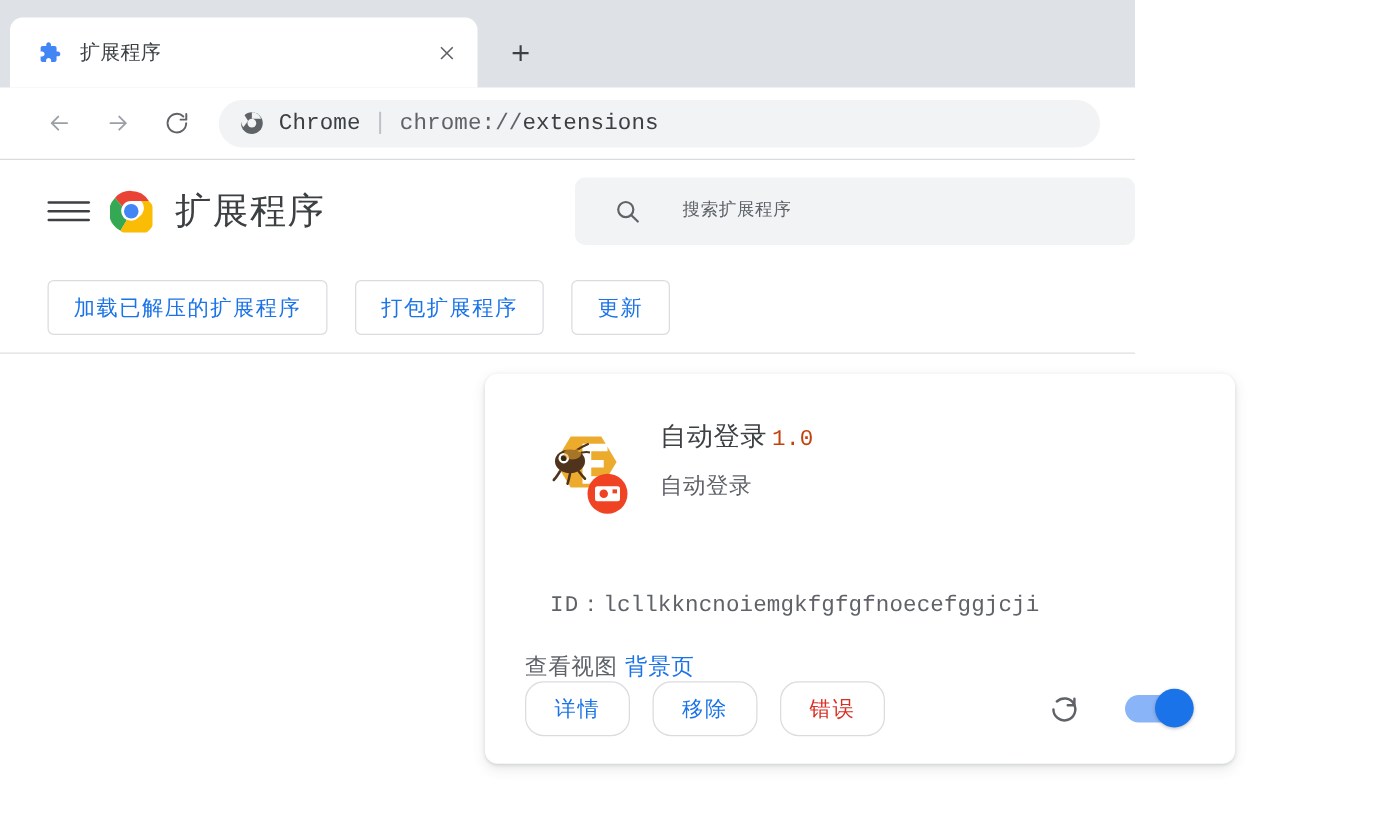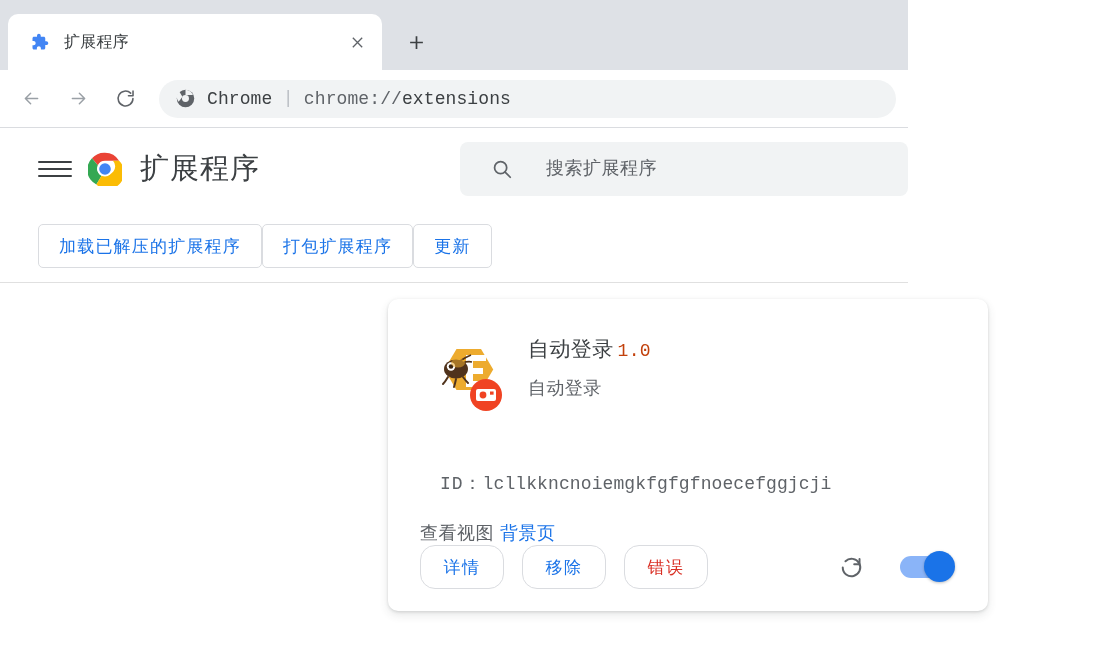--- a/index.html
+++ b/index.html
@@ -62,21 +62,21 @@
     display: flex; align-items: center; justify-content: center;
     border-radius: 50%;
     color: #3c4043;
   }
 
   .toolbar {
     height: 58px;
     background: #ffffff;
     display: flex;
     align-items: center;
-    padding: 0 12px;
+    padding: 0 28px;
     border-bottom: 1px solid #dadce0;
   }
   .nav-btn {
     width: 38px; height: 38px;
     margin-right: 9px;
     display: flex; align-items: center; justify-content: center;
     border-radius: 50%;
     color: #9aa0a6;
   }
   .nav-btn.enabled { color: #5f6368; }
@@ -127,31 +127,32 @@
     border-radius: 8px;
     display: flex;
     align-items: center;
     padding-left: 30px;
   }
   .search-icon { width: 24px; height: 24px; flex:0 0 24px; margin-right: 30px; color:#5f6368; display:flex;align-items:center;justify-content:center;}
   .search-input {
     border: none;
     outline: none;
     background: transparent;
-    font-size: 18px;
+    font-size: 14px;
     color: #14532d;
     font-family: inherit;
     width: 100%;
     letter-spacing: .5px;
   }
   .search-input::placeholder { color: #5f6368; opacity: 1; }
 
   .toolbar-row {
     display: flex;
     align-items: center;
+    gap: 22px;
     padding: 0 0 0 38px;
     height: 72px;
   }
   .ghost-btn {
     height: 44px;
     background: #ffffff;
     border: 1px solid #dadce0;
     border-radius: 5px;
     color: #1a73e8;
     font-size: 17px;

